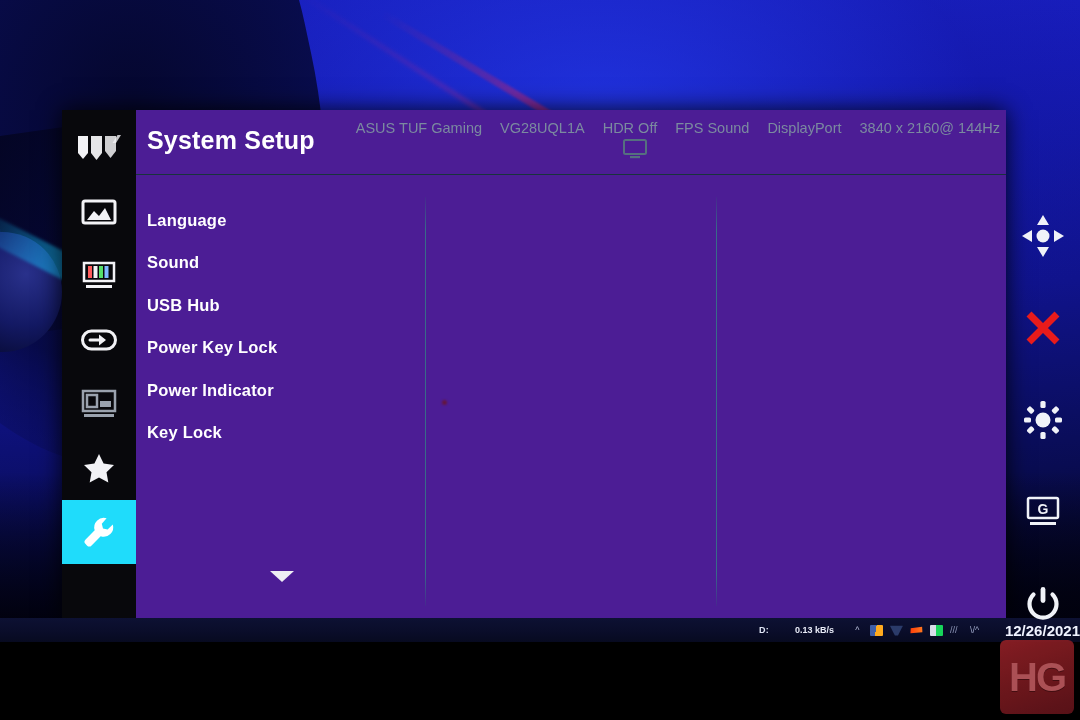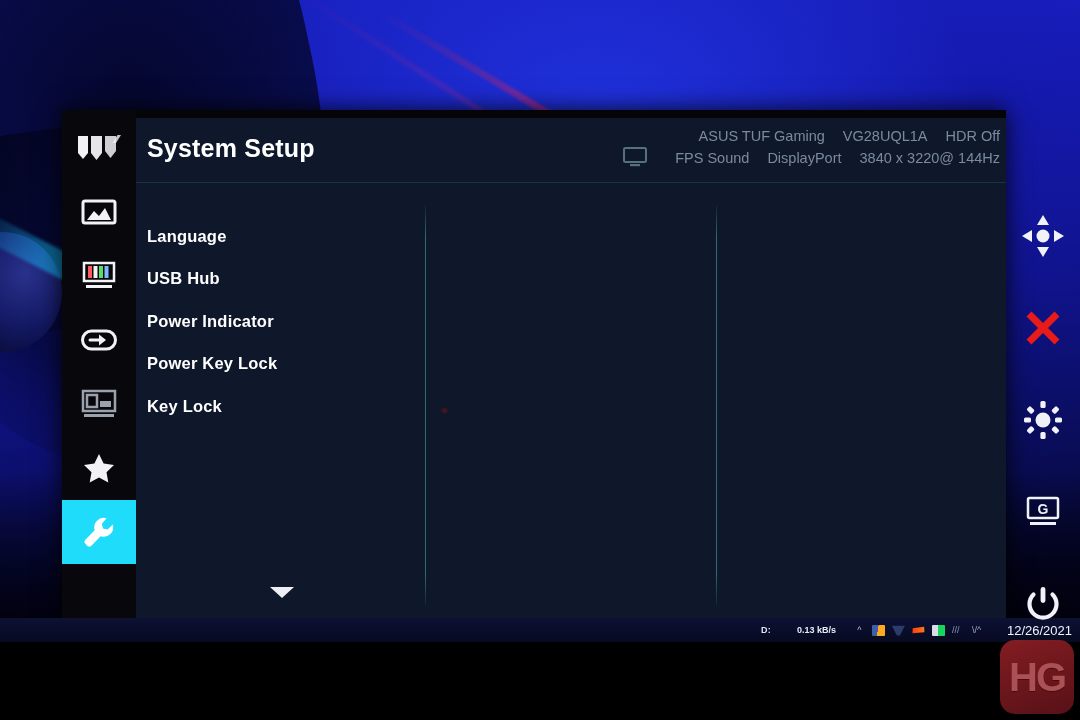--- a/index.html
+++ b/index.html
@@ -85,28 +85,28 @@
   .tb-speed { margin-left:26px; color:#e8ebf7; font-weight:bold; font-size:9px; }
   .tb-icons { display:flex; align-items:center; gap:7px; margin-left:18px; }
   .tb-ic { width:13px; height:11px; border-radius:1px; display:block; }
   .tb-ic.chev { background:transparent; color:#b9c0dc; font-size:9px; line-height:11px; text-align:center; width:11px;}
   .tb-ic.i1 { background:linear-gradient(100deg,#3e5ea8 0 45%, #ffaa1e 45% 100%); }
   .tb-ic.i2 { background:#2b3b6a; clip-path:polygon(0 12%,100% 12%,62% 100%,38% 100%); }
   .tb-ic.i3 { background:linear-gradient(90deg,#ff3c08,#ff7a1f); clip-path:polygon(6% 34%,94% 20%,96% 70%,4% 80%); }
   .tb-ic.i4 { background:linear-gradient(90deg,#d7dce8 0 46%, #17d45a 46% 100%); }
   .tb-ic.i5 { background:transparent; color:#8e96b8; font-size:9px; line-height:11px; }
   .tb-ic.i6 { background:transparent; color:#9aa3c4; font-size:9px; line-height:11px; }
-  .tb-date { margin-left:22px; margin-right:8px; color:#f0f3ff; font-weight:normal; font-size:13px; }
+  .tb-date { margin-left:22px; margin-right:0; color:#f0f3ff; font-weight:bold; font-size:15px; }
 
   
   #hg-watermark {
     position:absolute; right:6px; bottom:6px;
     width:74px; height:74px;
     background:linear-gradient(160deg,#8f2026 0%, #7a1a20 40%, #5e1319 100%);
-    border-radius:15px;
+    border-radius:6px;
     display:flex; align-items:center; justify-content:center;
     z-index:9;
     opacity:.93;
   }
   #hg-watermark .hg-text {
     font-family:"Liberation Sans", sans-serif;
     font-weight:bold; font-size:40px;
     color:#b8575c;
     letter-spacing:-2px;
     line-height:1;
@@ -138,41 +138,41 @@
     display:flex; align-items:center; justify-content:center;
     position:relative;
   }
   .rail-item.active { background:#1fdcfb; }
   .rail-item svg { display:block; }
   .rail-item .glyph-white { fill:#f2f2f6; }
 
   
   #osd-main {
     flex:1; position:relative;
-    background:#0f172a;
-    display:flex; flex-direction:column;margin-top:8px;
+    background:#4c1d95;
+    display:flex; flex-direction:column;
   }
 
   
   #osd-header {
     height:65px;
     position:relative;
     border-bottom:1px solid #18343c;
     display:flex; align-items:flex-start;
     flex:none;
   }
   #osd-title {
     font-size:25px; font-weight:bold; color:#ffffff;
     margin-left:11px; margin-top:16px;
     letter-spacing:.2px;
     white-space:nowrap;
   }
   #osd-header-info {
     position:absolute; right:6px; top:8px;
-    display:flex; flex-direction:column;
+    display:flex; flex-direction:row;
     align-items:flex-end;
     color:#7b8aa0;
     font-size:14.5px;
     line-height:1.5;
     white-space:nowrap;
     text-align:center;
   }
   .hdr-row { display:flex; align-items:center; }
   .hdr-row .cell { margin-left:18px; }
   #monitor-icon {
@@ -187,21 +187,21 @@
   }
   .vdiv {
     position:absolute; top:22px; bottom:14px;
     width:1px;
     background:linear-gradient(180deg, rgba(40,95,110,.15) 0%, rgba(52,120,135,.85) 8%, rgba(52,120,135,.85) 92%, rgba(40,95,110,.15) 100%);
   }
   #vdiv-1 { left:289px; }
   #vdiv-2 { left:580px; }
 
   #menu-list {
-    position:absolute; left:11px; top:32px;
+    position:absolute; left:11px; top:24px;
     width:270px;
   }
   .menu-item {
     height:42.5px;
     display:flex; align-items:center;
     color:#ffffff;
     font-size:16.5px;
     font-weight:bold;
     letter-spacing:.2px;
     white-space:nowrap;
@@ -364,42 +364,43 @@
 
         <div id="osd-header-info">
           <div class="hdr-row hdr-row1">
             <span class="cell">ASUS TUF Gaming</span>
             <span class="cell">VG28UQL1A</span>
             <span class="cell">HDR Off</span>
           </div>
           <div class="hdr-row hdr-row2">
             <span class="cell">FPS Sound</span>
             <span class="cell">DisplayPort</span>
-            <span class="cell">3840 x 3220@ 144Hz</span>
+            <span class="cell">3840 x 2160@ 144Hz</span>
           </div>
         </div>
 
         <span id="monitor-icon" style="position:absolute; left:486px; top:28px;">
           <svg width="26" height="22" viewBox="0 0 26 22">
             <rect x="2" y="2" width="22" height="14" rx="1.5" fill="none" stroke="#55707f" stroke-width="2"></rect>
             <rect x="8" y="18" width="10" height="2.2" fill="#55707f"></rect>
           </svg>
         </span>
       </div>
 
       <div id="osd-body">
         <div class="vdiv" id="vdiv-1"></div>
         <div class="vdiv" id="vdiv-2"></div>
         <div class="speck"></div>
 
         <div id="menu-list">
           <div class="menu-item">Language</div>
+          <div class="menu-item">Sound</div>
           <div class="menu-item">USB Hub</div>
+          <div class="menu-item">Power Key Lock</div>
           <div class="menu-item">Power Indicator</div>
-          <div class="menu-item">Power Key Lock</div>
           <div class="menu-item">Key Lock</div>
 
           <div id="scroll-down-arrow">
             <span class="tri"></span>
           </div>
         </div>
       </div>
 
     </div>
   </div>

